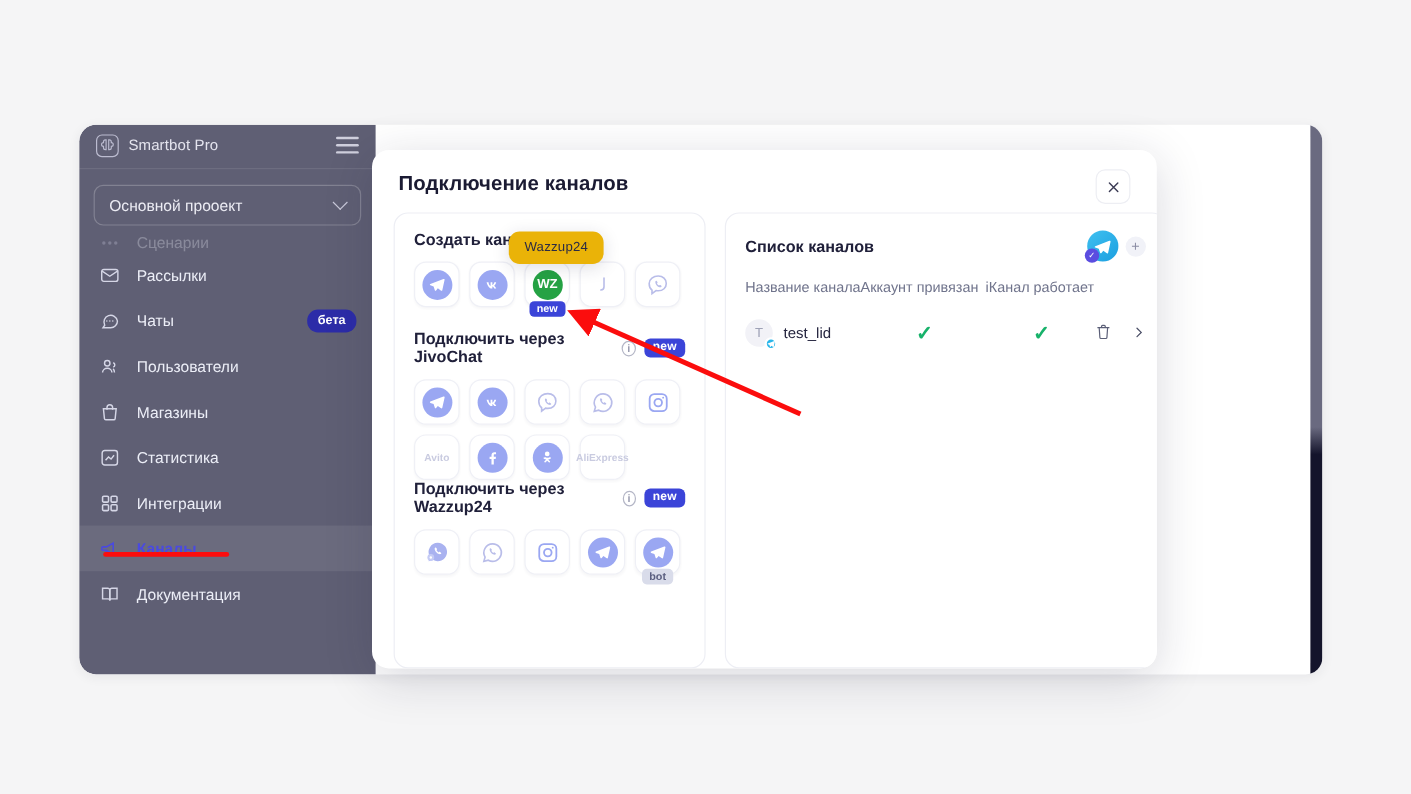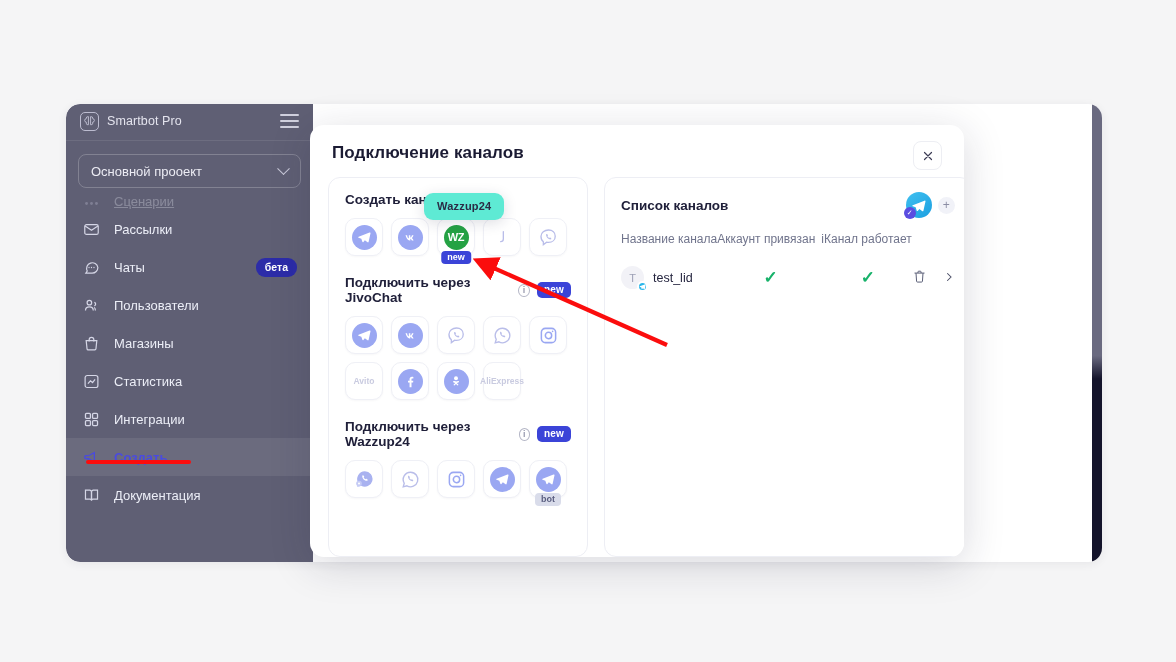--- a/index.html
+++ b/index.html
@@ -63,21 +63,21 @@
           transform: rotate(45deg) translate(-2px,-2px); }
 
   .nav { margin-top: 6px; }
   .nav-item {
     position: relative;
     height: 38px; display: flex; align-items: center; gap: 13px;
     padding: 0 16px; font-size: 13px; color: #eceef7;
   }
   .nav-item .ic { width: 19px; height: 19px; flex:0 0 19px; display:flex; align-items:center; justify-content:center; }
   .nav-item.faded { opacity: .30; }
-  .nav-item.cut { height: 16px; overflow: hidden; opacity: .30; align-items: flex-start; padding-bottom: 0; text-decoration: underline;}
+  .nav-item.cut { height: 16px; overflow: hidden; opacity: .30; align-items: center; padding-bottom: 0;}
   .nav-item.active { background: rgba(255,255,255,.08); }
   .nav-item.active .label { color: #4a4ae0; font-weight: 700; }
   .nav-item.active .ic svg { stroke: #4a4ae0; }
   .badge-beta {
     margin-left: auto; background: #2c2ca8; color: #fff;
     font-size: 10.5px; font-weight: 700; border-radius: 9px; padding: 3px 9px 4px;
   }
 
   
   .modal {
@@ -165,23 +165,23 @@
   .avatar .mini { position:absolute; right:-4px; bottom:-3px; width:11px; height:11px; border-radius:50%;
     background:#29b6ea; border:2px solid #fff; display:flex; align-items:center; justify-content:center; }
   .tick { color:#17b26a; font-size:17px; font-weight:700; }
   .col-c { text-align:center; }
   .row-actions { display:flex; align-items:center; gap:16px; justify-content:flex-end; color:#5b5f77; }
   .arrow-r { font-size: 14px; color:#4a4e66; }
 
   
   .tooltip {
     position: absolute; left: 424px; top: 193px;
-    background:#5eead4; border-radius: 9px; padding: 7px 13px 8px;
+    background:#eab308; border-radius: 9px; padding: 7px 13px 8px;
     box-shadow: 0 3px 14px rgba(35,35,70,.15);
-    font-size: 11px; color:#2b2b45; font-weight:700; letter-spacing:.2px;
+    font-size: 11px; color:#2b2b45; font-weight:400; letter-spacing:.2px;
     z-index: 40;
   }
 
   
   .annot { position:absolute; left:0; top:0; width:1176px; height:662px; pointer-events:none; z-index:60; }
   .red-underline {
     position:absolute; left:86px; top:460px; width:105px; height:4px;
     background:#fb0d0d; border-radius:2px; z-index:61;
   }
 </style>
@@ -293,21 +293,21 @@
           <span class="label">Интеграции</span>
         </div>
 
         <div class="nav-item active">
           <span class="ic">
             <svg width="17" height="17" viewBox="0 0 24 24" fill="none" stroke="#4a4ae0" stroke-width="1.8">
               <path d="M4 9.5h4l8-4.5v13l-8-4.5H4a1.5 1.5 0 0 1-1.5-1.5v-1A1.5 1.5 0 0 1 4 9.5z"></path>
               <path d="M7.5 14v5"></path>
             </svg>
           </span>
-          <span class="label">Создать</span>
+          <span class="label">Каналы</span>
         </div>
 
 
         <div class="nav-item">
           <span class="ic">
             <svg width="17" height="17" viewBox="0 0 24 24" fill="none" stroke="#d5d6e6" stroke-width="1.7">
               <path d="M3.5 4.5h6a2.5 2.5 0 0 1 2.5 2.5v12a2 2 0 0 0-2-2h-6.5v-12z"></path>
               <path d="M20.5 4.5h-6A2.5 2.5 0 0 0 12 7v12a2 2 0 0 1 2-2h6.5v-12z"></path>
             </svg>
           </span>
@@ -432,21 +432,21 @@
                 <circle cx="12" cy="6.5" r="3.4"></circle>
                 <path d="M7 11.6c-.5.6-.4 1.4.3 1.8 1 .6 2.2 1 3.4 1.1l-2.6 2.6c-.6.6-.1 1.6.8 1.6.3 0 .6-.1.8-.3l2.3-2.3 2.3 2.3c.2.2.5.3.8.3.9 0 1.4-1 .8-1.6l-2.6-2.6c1.2-.1 2.4-.5 3.4-1.1.7-.4.8-1.2.3-1.8-.4-.5-1.1-.6-1.7-.3-1.8 1-3.8 1-5.6 0-.6-.3-1.3-.2-1.7.3z"></path>
               </svg>
             </span>
           </div>
           <div class="icon-tile">
             <span class="muted-text">AliExpress</span>
           </div>
         </div>
 
-        <div class="sec-title" style="margin-top:19px">
+        <div class="sec-title" style="">
           <span>Подключить через Wazzup24</span>
           <span class="info">i</span>
           <span class="badge-new">new</span>
         </div>
         <div class="icon-row">
           <div class="icon-tile">
             <span class="g plain">
               <svg width="20" height="20" viewBox="0 0 24 24" fill="none">
                 <path d="M13 2.8a9.2 9.2 0 0 0-7.9 13.9L3.8 21.2l4.7-1.2A9.2 9.2 0 1 0 13 2.8z" fill="#a9b2f0"></path>
                 <path d="M9.9 8c.3-.6 1-.8 1.4-.3l.8 1c.25.3.2.7-.1 1l-.4.4c.45 1 1.2 1.8 2.2 2.3l.4-.4c.3-.3.7-.35 1-.1l1 .8c.5.4.3 1.1-.3 1.4-1.8.9-6.5-2.4-6-6.1z" fill="#fff"></path>

